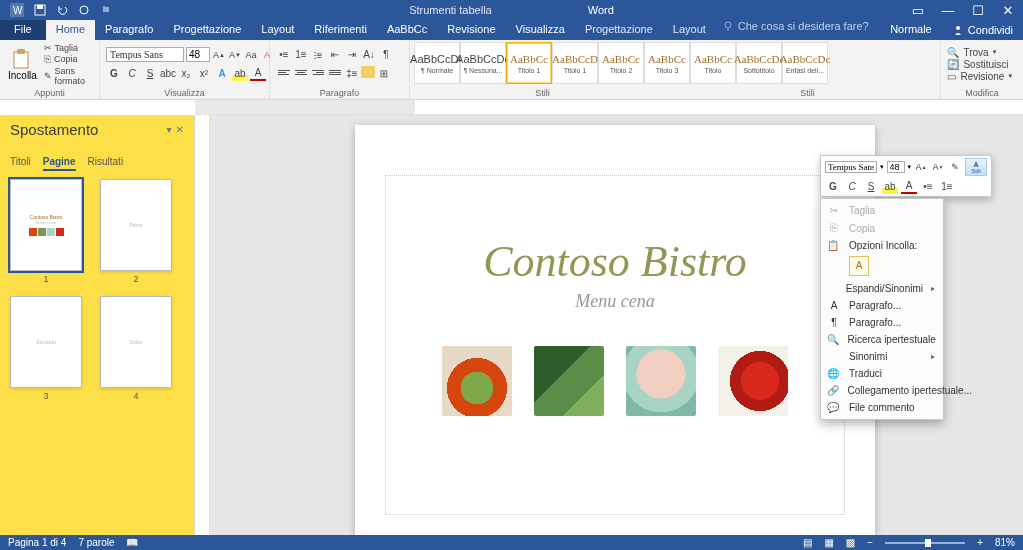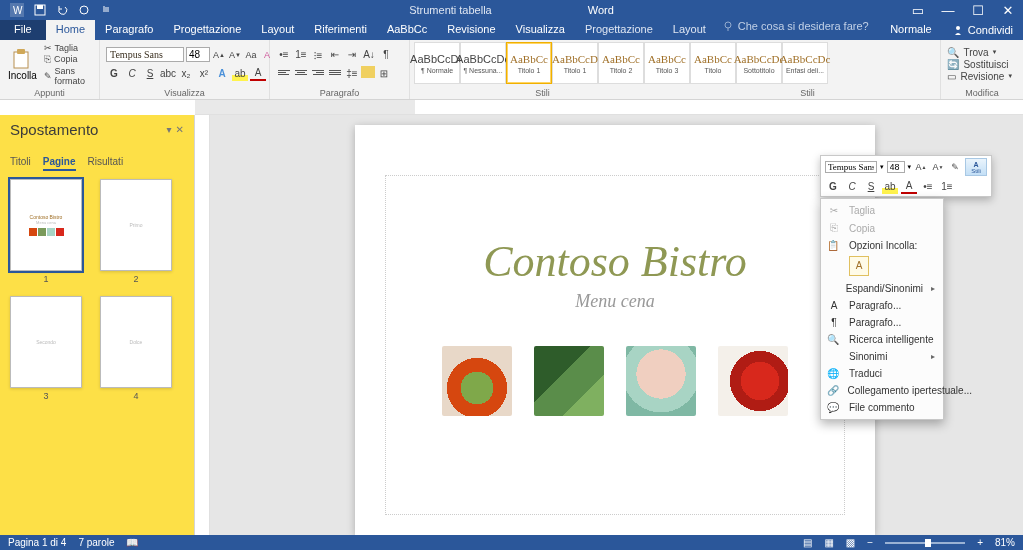--- a/index.html
+++ b/index.html
@@ -479,21 +479,21 @@
   <div class="mi">
       <span class="mico">A</span>
       <span>Paragrafo...</span>
     </div>
   <div class="mi">
       <span class="mico">¶</span>
       <span>Paragrafo...</span>
     </div>
   <div class="mi">
       <span class="mico">🔍</span>
-      <span>Ricerca intelligente</span>
+      <span>Ricerca ipertestuale</span>
     </div>
   <div class="mi">
       <span class="mico"></span>
       <span>Sinonimi</span>
       <span class="arrow">▸</span>
     </div>
   <div class="mi">
       <span class="mico">🌐</span>
       <span>Traduci</span>
     </div>

